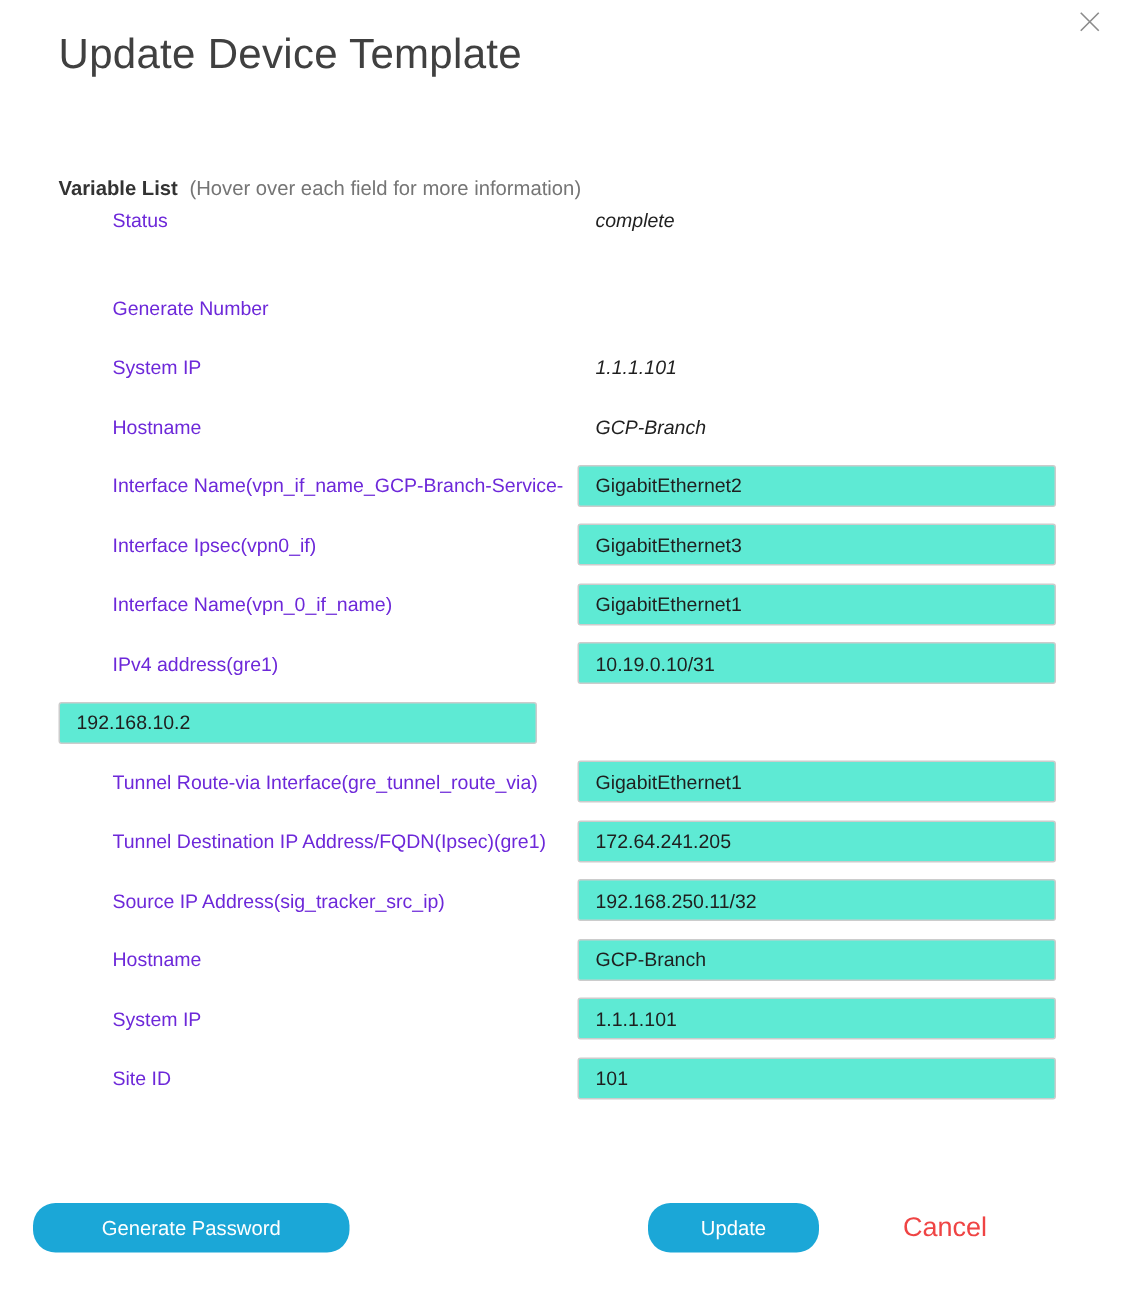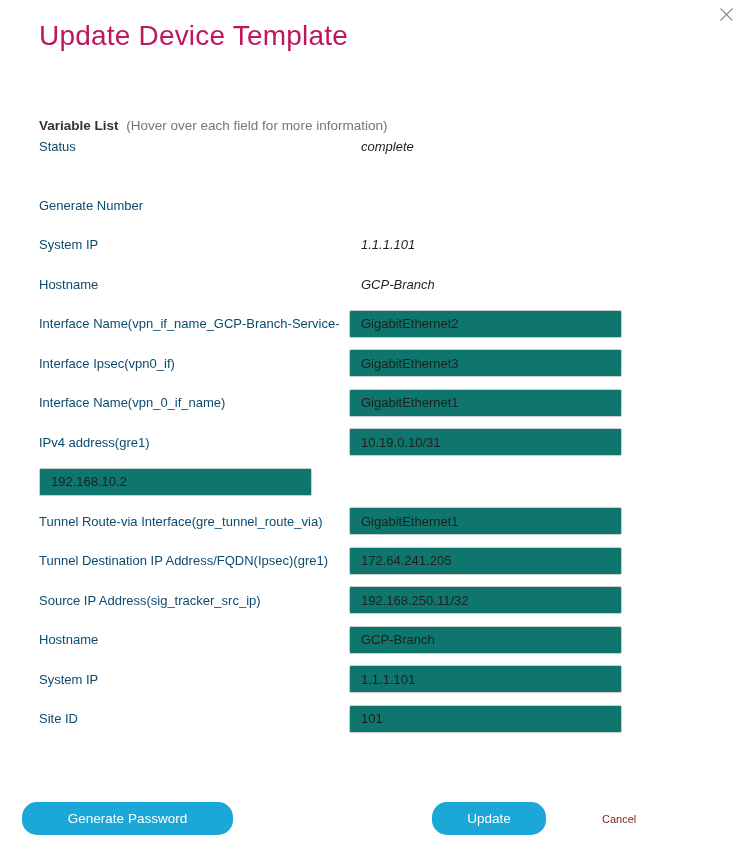--- a/index.html
+++ b/index.html
@@ -9,62 +9,62 @@
     position:relative; width:752px; height:865px;
     background:#ffffff; overflow:hidden;
   }
   .close-btn {
     position:absolute; top:6px; right:18px;
     width:16px; height:16px; cursor:pointer;
     display:flex; align-items:center; justify-content:center;
   }
   .title {
     position:absolute; top:20px; left:39px;
-    font-size:28px; font-weight:400; color:#be185d;
+    font-size:28px; font-weight:400; color:#404040;
     letter-spacing:0.2px; line-height:1.15; white-space:nowrap;
   }
   .section-head {
     position:absolute; top:118px; left:39px;
     font-size:13.5px; color:#333; white-space:nowrap;
   }
   .section-head .bold { font-weight:bold; color:#333; }
   .section-head .hint { font-weight:normal; color:#757575; margin-left:4px; }
   .rows { position:absolute; top:127px; left:0; width:752px; }
   .row {
     display:flex; align-items:center;
     height:39.5px; padding-left:39px; width:752px;
   }
   .row.gap-after { margin-bottom:19px; }
   .lbl {
     width:310px; min-width:310px;
-    font-size:13px; color:#0c4a6e;
-    white-space:nowrap; overflow:hidden;
+    font-size:13px; color:#6d28d9;
+    white-space:nowrap; overflow:hidden;margin-left:36px;
   }
   .val {
     font-size:13px; color:#1f1f1f; padding-left:12px; white-space:nowrap;font-style:italic;
   }
   .inp {
-    width:273px; height:28px;
+    width:319px; height:28px;
     border:1px solid #cccccc; border-radius:2px;
     padding:0 11px; font-size:13px; color:#1f1f1f;
-    font-family:inherit; background:#0f766e; outline:none;
+    font-family:inherit; background:#5eead4; outline:none;
   }
   .footer {
     position:absolute; top:802px; left:22px;
     display:flex; align-items:center;
   }
   .btn {
     height:33px; border:none; border-radius:15px;
     background:#1ba7d7; color:#ffffff;
     font-size:13.5px; font-family:inherit; cursor:pointer;
   }
   .btn-generate { width:211px; }
   .btn-update { width:114px; margin-left:199px; }
   .cancel-link {
-    margin-left:56px; color:#7f1d1d; font-size:11px;
+    margin-left:56px; color:#ef4444; font-size:18px;
     cursor:pointer; background:none; border:none; font-family:inherit;
   }
 </style>
 </head>
 <body>
 
 <div class="dialog">
 
   <div class="close-btn">
     <svg width="15" height="15" viewBox="0 0 15 15">

